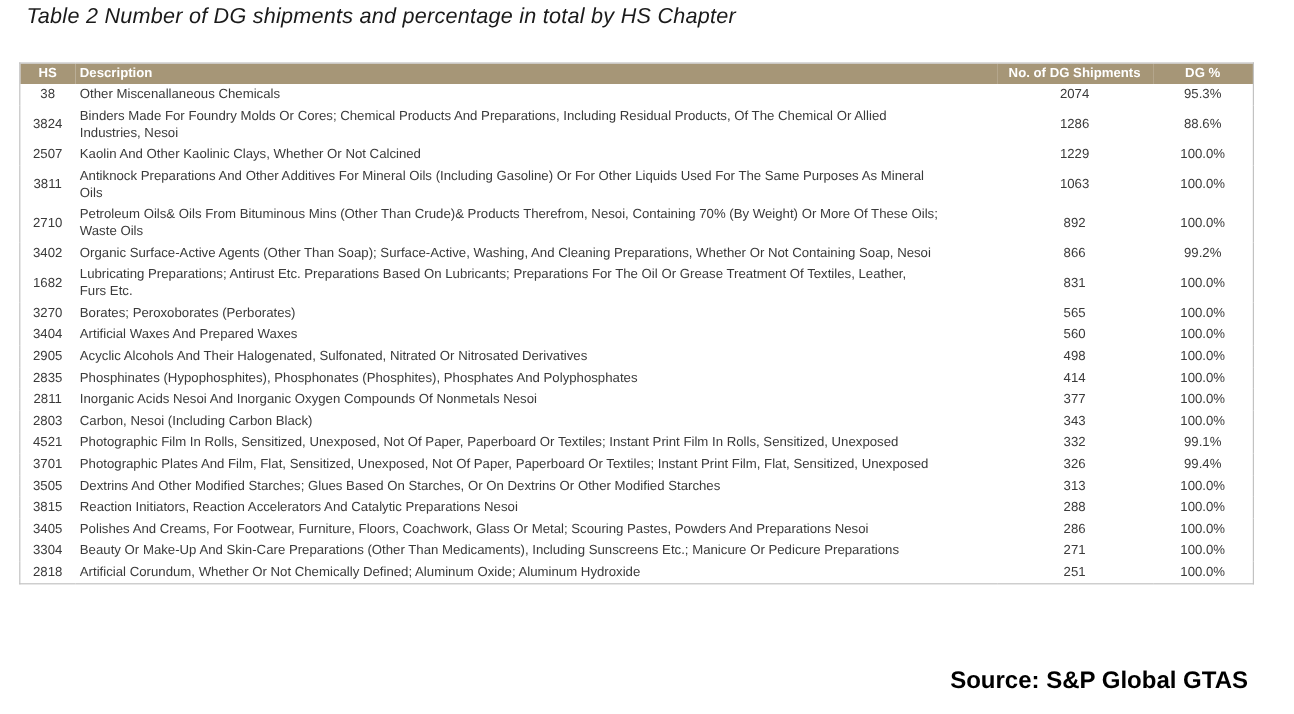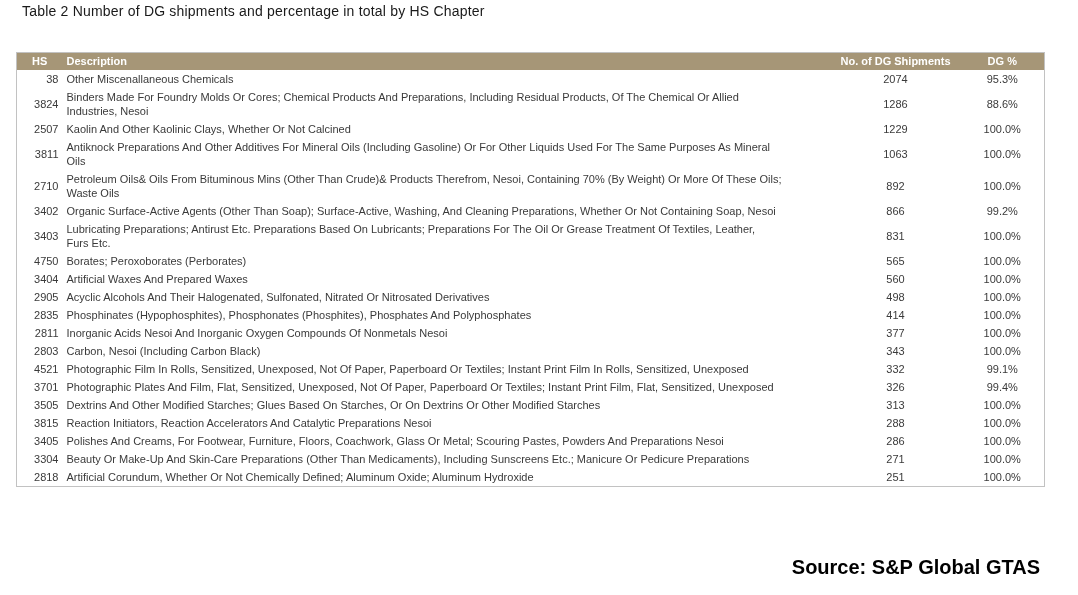--- a/index.html
+++ b/index.html
@@ -20,21 +20,22 @@
     position: relative;
     width: 1078px;
     height: 595px;
     background: #FFFFFF;
     overflow: hidden;
   }
   .table-title {
     position: absolute;
     left: 22px;
     top: 3px;
-    font-size: 14px;
+    font-size: 18px;
+    font-style: italic;
     font-weight: 400;
     color: var(--title-text);
     letter-spacing: 0.2px;
     white-space: nowrap;
   }
   table.dg-table {
     position: absolute;
     left: 16px;
     top: 52px;
     width: 1028px;
@@ -56,21 +57,21 @@
   th.col-hs   { width: 46px;  text-align: center; margin-top: 48px; }
   th.col-desc { width: 768px; text-align: left; padding-left: 4px; }
   th.col-num  { width: 130px; text-align: center; }
   th.col-pct  { width: 84px;  text-align: center; }
   table.dg-table tbody td {
     vertical-align: middle;
     padding: 2px 4px;
     line-height: 14px;
     border: none;
   }
-  td.td-hs   { padding-left: 5px; text-align: right; }
+  td.td-hs   { padding-left: 5px; text-align: center; }
   td.td-desc { white-space: pre-line; padding-left: 4px; margin-top: 20px; }
   td.td-num  { text-align: center; }
   td.td-pct  { text-align: center; }
   .source-note {
     position: absolute;
     right: 38px;
     top: 556px;
     font-size: 20px;
     font-weight: 700;
     color: var(--source-text);
@@ -128,28 +129,28 @@
           <td class="td-num">892</td>
           <td class="td-pct">100.0%</td>
         </tr>
         <tr>
           <td class="td-hs">3402</td>
           <td class="td-desc">Organic Surface-Active Agents (Other Than Soap); Surface-Active, Washing, And Cleaning Preparations, Whether Or Not Containing Soap, Nesoi</td>
           <td class="td-num">866</td>
           <td class="td-pct">99.2%</td>
         </tr>
         <tr>
-          <td class="td-hs">3403</td>
+          <td class="td-hs">1682</td>
           <td class="td-desc">Lubricating Preparations; Antirust Etc. Preparations Based On Lubricants; Preparations For The Oil Or Grease Treatment Of Textiles, Leather,
 Furs Etc.</td>
           <td class="td-num">831</td>
           <td class="td-pct">100.0%</td>
         </tr>
         <tr>
-          <td class="td-hs">4750</td>
+          <td class="td-hs">3270</td>
           <td class="td-desc">Borates; Peroxoborates (Perborates)</td>
           <td class="td-num">565</td>
           <td class="td-pct">100.0%</td>
         </tr>
         <tr>
           <td class="td-hs">3404</td>
           <td class="td-desc">Artificial Waxes And Prepared Waxes</td>
           <td class="td-num">560</td>
           <td class="td-pct">100.0%</td>
         </tr>

